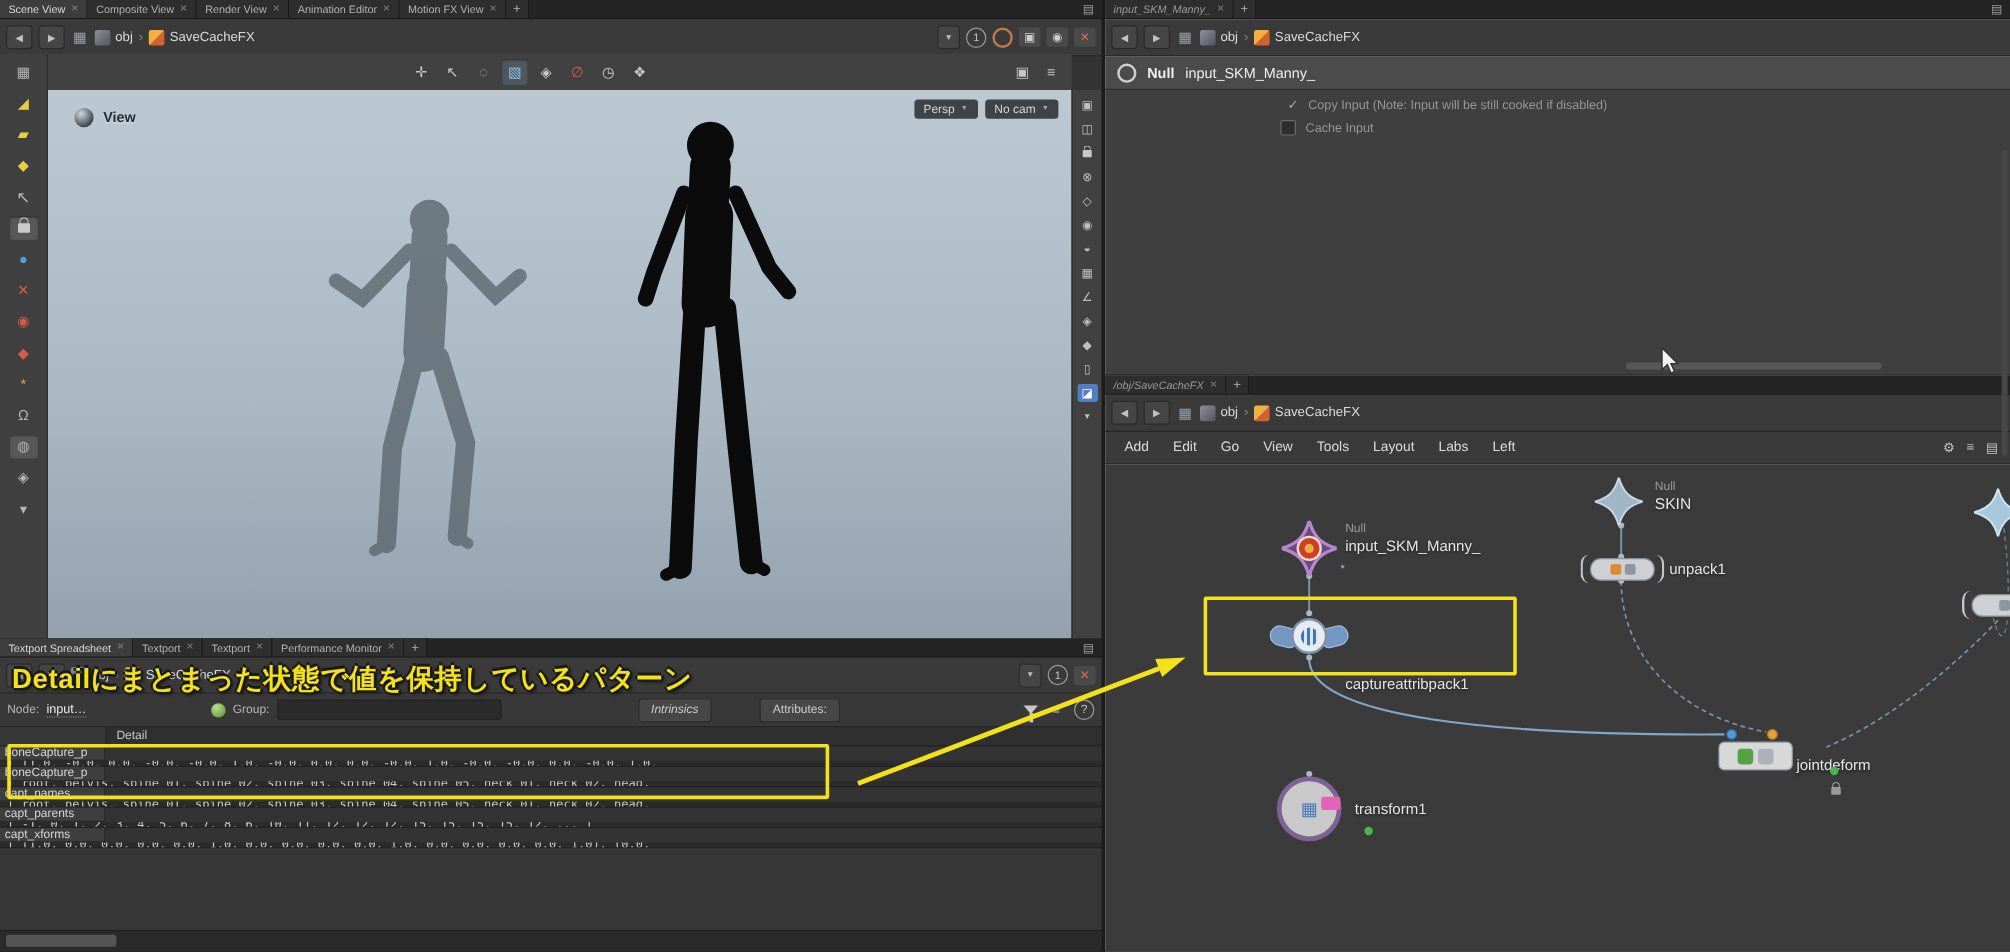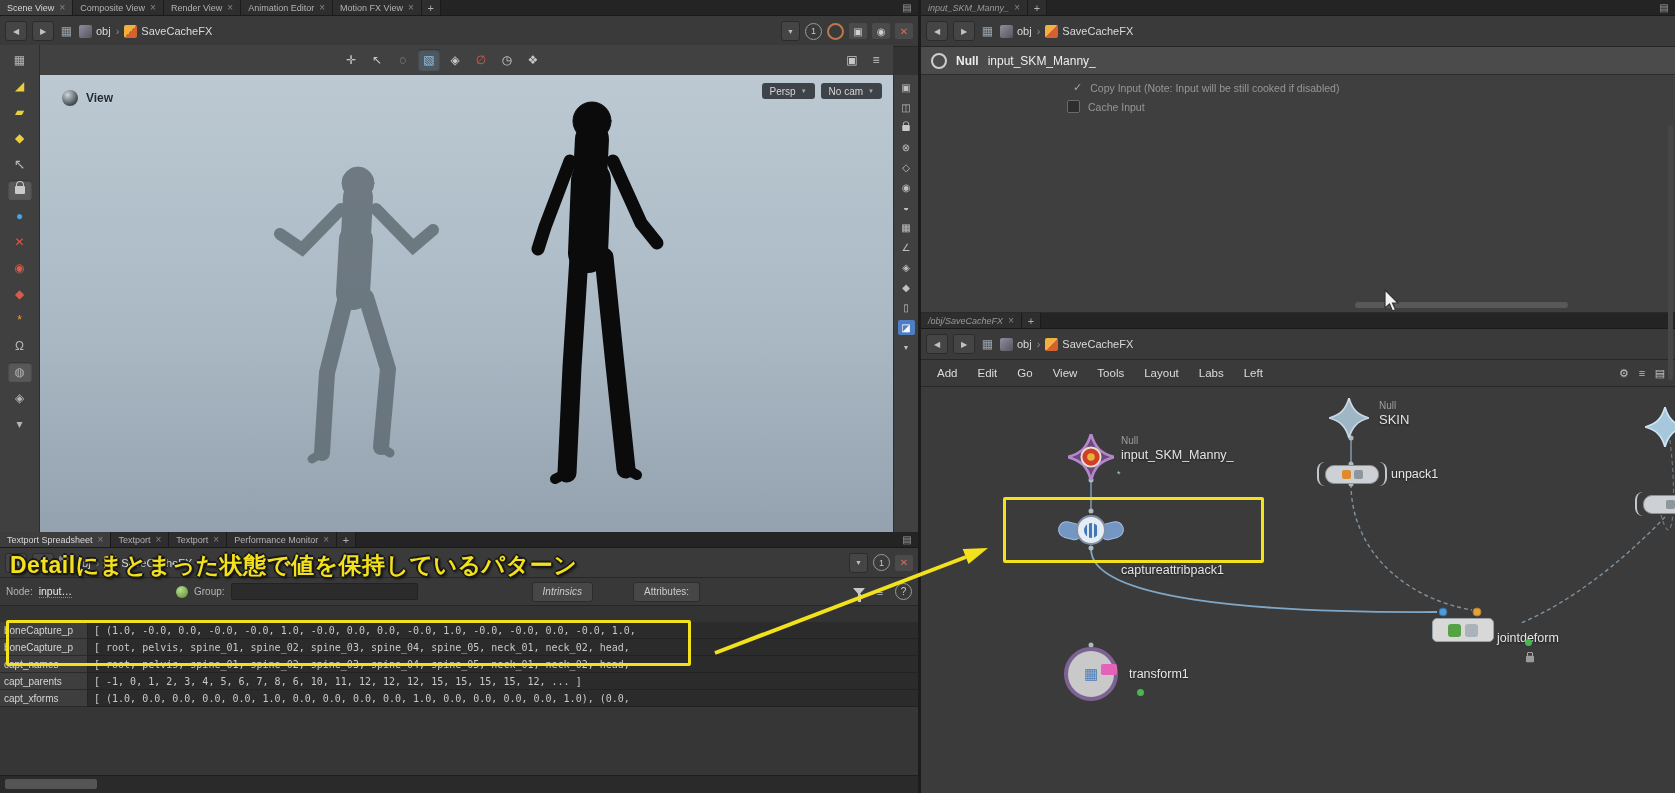--- a/index.html
+++ b/index.html
@@ -55,21 +55,21 @@
   .sheet-node-val{color:#e8e8e8;font-size:10.5px;border-bottom:1px dotted #8a8a8a;}
   .grpico{width:12px;height:12px;border-radius:50%;background:radial-gradient(circle at 35% 30%,#b6e08a,#5a8a34);}
   .sheet-field{width:185px;height:15px;background:#2b2b2b;border:1px solid #222;border-radius:2px;}
   .flatbtn{height:18px;padding:0 10px;background:#474747;border:1px solid #2c2c2c;border-radius:3px;color:#cccccc;display:flex;align-items:center;font-size:10px;}
   .funnel{width:0;height:0;border-left:6px solid transparent;border-right:6px solid transparent;border-top:7px solid #c8c8c8;position:relative;}
   .funnel::after{content:"";position:absolute;left:-1.5px;top:-1px;width:3px;height:8px;background:#c8c8c8;}
   .helpcirc{width:15px;height:15px;border-radius:50%;border:1px solid #9a9a9a;color:#c8c8c8;font-size:10px;display:flex;align-items:center;justify-content:center;}
   .sheet-header{position:absolute;left:0;top:606px;width:918px;height:16px;background:#2f2f2f;display:flex;font-size:10px;color:#c8c8c8;border-bottom:1px solid #232323;box-sizing:border-box;}
   .shname{width:88px;background:#373737;border-right:1px solid #242424;}
   .shval{padding-left:8px;display:flex;align-items:center;}
-  .srow{display:flex;height:17px;}
+  .srow{display:flex;height:17px;flex-direction:column;}
   .sname{width:88px;background:#3e3e3e;border-right:1px solid #242424;border-bottom:1px solid #2a2a2a;color:#d5d5d5;font-size:10px;display:flex;align-items:center;padding-left:4px;box-sizing:border-box;flex:none;}
   .sval{flex:1;background:#2b2b2b;border-bottom:1px solid #222;color:#c9c9c9;font-family:"DejaVu Sans Mono",monospace;font-size:10px;display:flex;align-items:center;padding-left:6px;white-space:nowrap;overflow:hidden;}
   .sheet-footer{position:absolute;left:0;top:707px;width:918px;height:68px;background:#363636;}
   .hscroll{position:absolute;left:0;top:775px;width:918px;height:18px;background:#2a2a2a;border-top:1px solid #1e1e1e;box-sizing:border-box;}
   .hthumb{position:absolute;left:5px;top:3px;width:92px;height:10px;background:#555;border-radius:2px;}
   
   .vdivider{position:absolute;left:918px;top:0;width:3px;height:793px;background:#1c1c1c;}
   .right{position:absolute;left:921px;top:0;width:754px;height:793px;background:#ffffff;}
   .param-header{height:27px;background:#4b4b4b;border-bottom:1px solid #2c2c2c;display:flex;align-items:center;gap:9px;padding-left:10px;color:#ededed;font-size:12px;}
   .nullcirc{width:12px;height:12px;border-radius:50%;border:2px solid #cfcfcf;}
@@ -313,20 +313,24 @@
       <span>Group:</span>
       <span class="sheet-field"></span>
       <div class="flatbtn" style="margin-left:108px;font-style:italic;">Intrinsics</div>
       <div class="flatbtn" style="margin-left:34px;">Attributes:</div>
       <div class="sp"></div>
       <div class="funnel"></div>
       <div class="mi">≡</div>
       <div class="helpcirc">?</div>
     </div>
 
+    <div class="sheet-header">
+      <div class="shname"></div>
+      <div class="shval">Detail</div>
+    </div>
 
     <div class="abs" style="left:0;top:622px;width:918px;">
       <div class="srow">
         <div class="sname">boneCapture_p</div>
         <div class="sval">[ (1.0, -0.0, 0.0, -0.0, -0.0, 1.0, -0.0, 0.0, 0.0, -0.0, 1.0, -0.0, -0.0, 0.0, -0.0, 1.0,</div>
       </div>
       <div class="srow">
         <div class="sname">boneCapture_p</div>
         <div class="sval">[ root, pelvis, spine_01, spine_02, spine_03, spine_04, spine_05, neck_01, neck_02, head,</div>
       </div>

